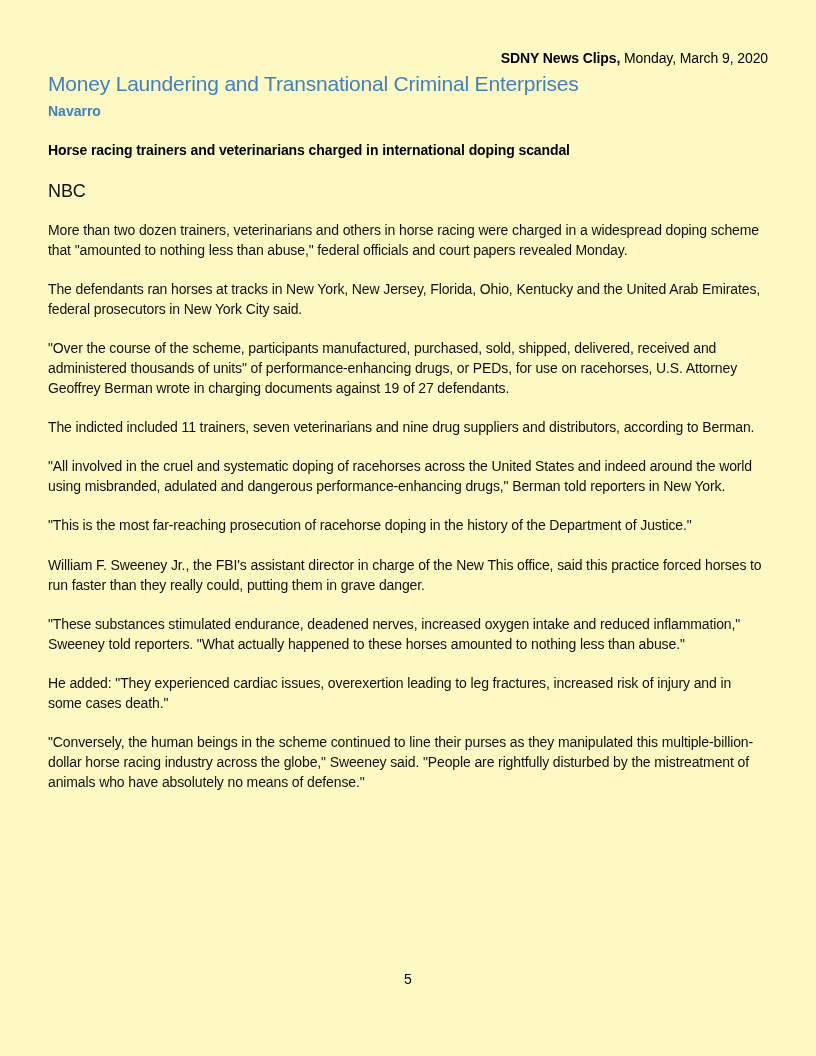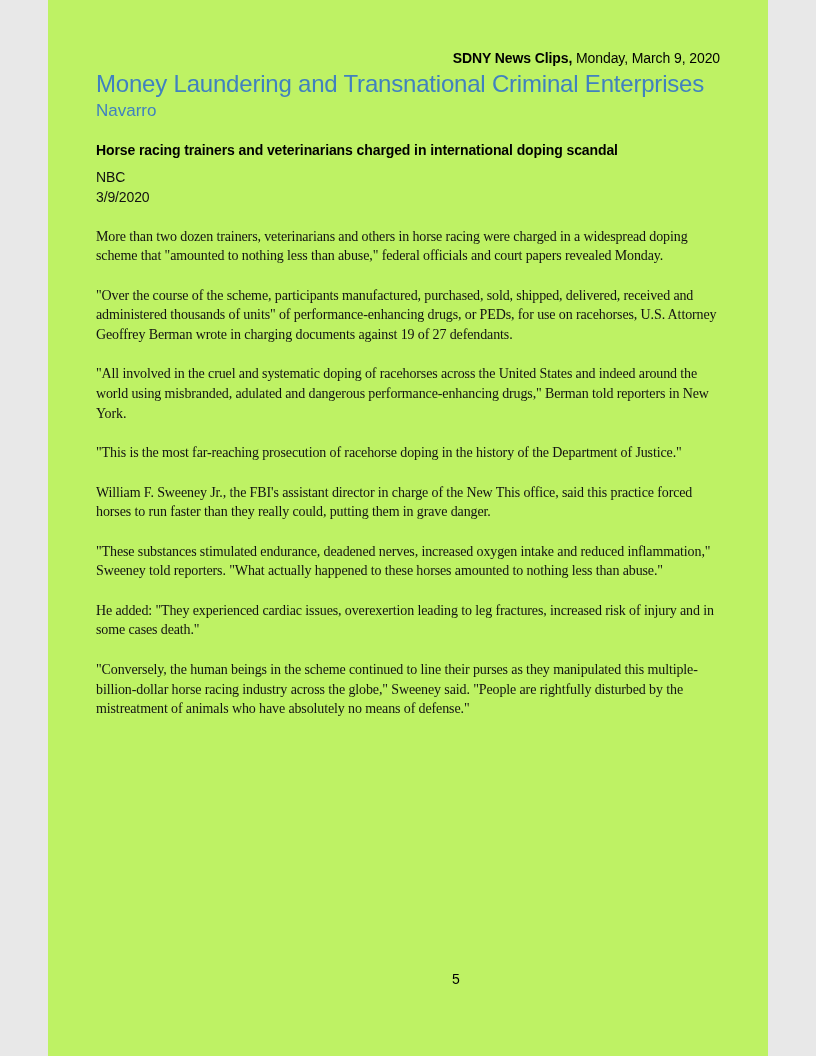--- a/index.html
+++ b/index.html
@@ -1,21 +1,21 @@
 <!DOCTYPE html>
 <html style="--accent: #4081C0;"><head>
 <meta charset="utf-8">
 <style>
   html, body { margin: 0; padding: 0; background: #e8e8e8; }
   .page {
     position: relative;
-    width: 720px;
+    width: 816px;
     height: 1056px;
     margin: 0 auto;
-    background: #bef264;
+    background: #fef9c3;
     color: #111111;
     font-family: "Liberation Sans", sans-serif;
     overflow: hidden;
   }
   .content {
     position: absolute;
     left: 48px;
     right: 48px;
     top: 0;
   }
@@ -23,56 +23,55 @@
     margin-top: 49px;
     text-align: right;
     font-size: 14px;
     line-height: 18px;
     letter-spacing: -0.1px;
     color: #000000;
   }
   .hdr-bold { font-weight: 700; }
   .title {
     margin: 4px 0 0 0;
-    font-size: 24px;
+    font-size: 21px;
     font-weight: 400;
     line-height: 26px;
     letter-spacing: -0.2px;
     color: var(--accent, #4081C0);
   }
   .subtitle {
     margin: 3px 0 0 0;
-    font-size: 17px;
-    font-weight: 400;
+    font-size: 14px;
+    font-weight: 700;
     line-height: 22px;
     color: var(--accent, #4081C0);
   }
   .headline {
     margin: 18px 0 0 0;
     font-weight: 700;
     font-size: 14px;
     line-height: 20px;
     letter-spacing: -0.1px;
     color: #000000;
   }
   .meta {
-    margin-top: 8px;
-    font-size: 14px;
+    margin-top: 22px;
+    font-size: 18px;
     line-height: 19.5px;
     letter-spacing: -0.12px;
   }
   .body-text {
     margin-top: 19.5px;
     font-size: 14px;
     line-height: 19.7px;
   }
   .body-text p {
     margin: 0 0 19.7px 0;
     letter-spacing: -0.12px;
-    font-family: Liberation Serif, serif;
   }
   .footer {
     position: absolute;
     top: 971px;
     left: 0;
     width: 816px;
     text-align: center;
     font-size: 14px;
     color: #000000;
   }
@@ -87,26 +86,27 @@
 
     <h1 class="title">Money Laundering and Transnational Criminal Enterprises</h1>
 
     <h2 class="subtitle">Navarro</h2>
 
     <div class="article">
       <p class="headline">Horse racing trainers and veterinarians charged in international doping scandal</p>
 
       <div class="meta">
         <div>NBC</div>
-        <div>3/9/2020</div>
       </div>
 
       <div class="body-text">
         <p>More than two dozen trainers, veterinarians and others in horse racing were charged in a widespread doping scheme that "amounted to nothing less than abuse," federal officials and court papers revealed Monday.</p>
+        <p>The defendants ran horses at tracks in New York, New Jersey, Florida, Ohio, Kentucky and the United Arab Emirates, federal prosecutors in New York City said.</p>
         <p>"Over the course of the scheme, participants manufactured, purchased, sold, shipped, delivered, received and administered thousands of units" of performance-enhancing drugs, or PEDs, for use on racehorses, U.S. Attorney Geoffrey Berman wrote in charging documents against 19 of 27 defendants.</p>
+        <p>The indicted included 11 trainers, seven veterinarians and nine drug suppliers and distributors, according to Berman.</p>
         <p>"All involved in the cruel and systematic doping of racehorses across the United States and indeed around the world using misbranded, adulated and dangerous performance-enhancing drugs," Berman told reporters in New York.</p>
         <p>"This is the most far-reaching prosecution of racehorse doping in the history of the Department of Justice."</p>
         <p>William F. Sweeney Jr., the FBI's assistant director in charge of the New This office, said this practice forced horses to run faster than they really could, putting them in grave danger.</p>
         <p>"These substances stimulated endurance, deadened nerves, increased oxygen intake and reduced inflammation," Sweeney told reporters. "What actually happened to these horses amounted to nothing less than abuse."</p>
         <p>He added: "They experienced cardiac issues, overexertion leading to leg fractures, increased risk of injury and in some cases death."</p>
         <p>"Conversely, the human beings in the scheme continued to line their purses as they manipulated this multiple-billion-dollar horse racing industry across the globe," Sweeney said. "People are rightfully disturbed by the mistreatment of animals who have absolutely no means of defense."</p>
       </div>
     </div>
   </div>
 

